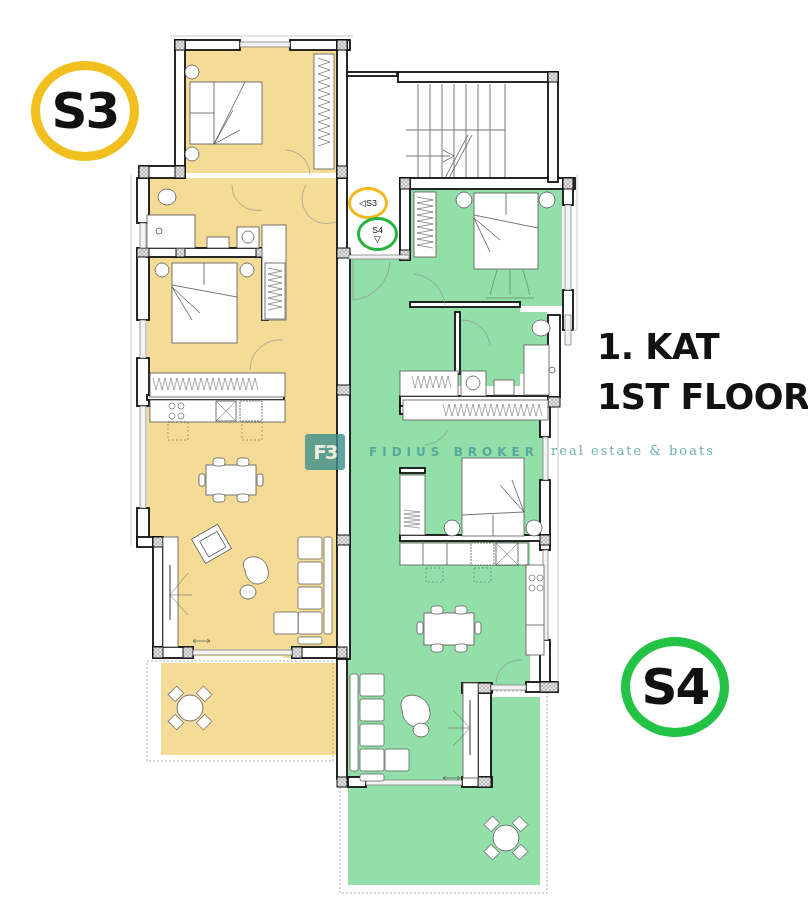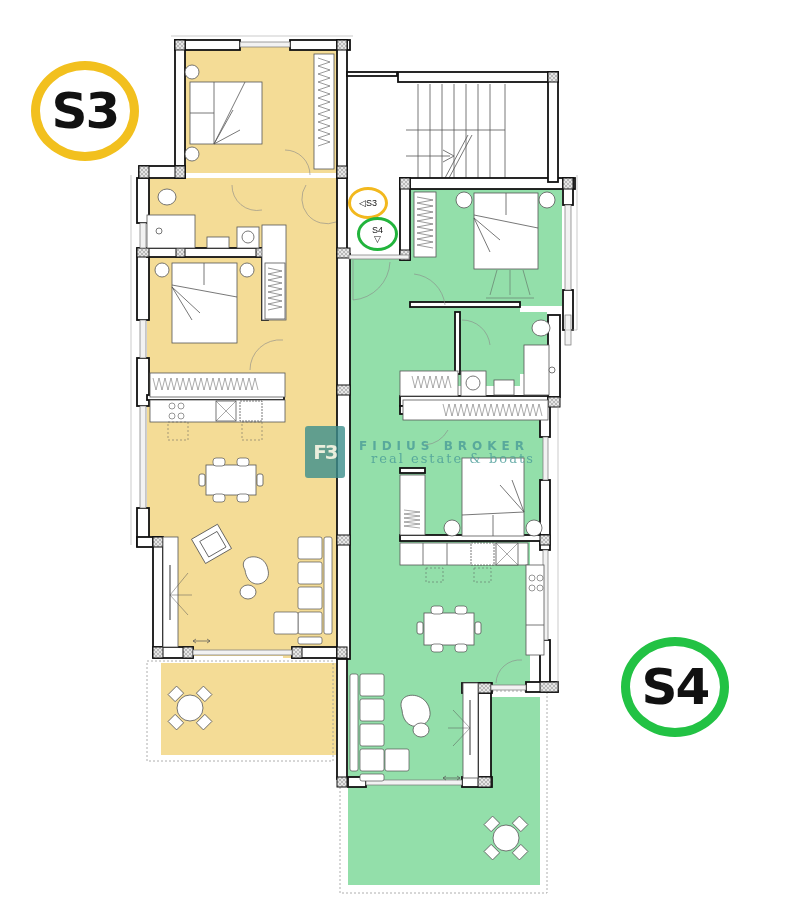--- a/index.html
+++ b/index.html
@@ -7,22 +7,22 @@
   #plan { position:absolute; left:0; top:0; width:808px; height:900px; }
   .badge { position:absolute; border-radius:50%; box-sizing:border-box; display:flex; align-items:center; justify-content:center; background:#fff; }
   .badge span { font-family:"DejaVu Sans", sans-serif; font-weight:bold; color:#111; letter-spacing:-2px; }
   #badge-s3 { left:31px; top:61px; width:108px; height:100px; border:9px solid #f2c01e; }
   #badge-s3 span { font-size:50px; }
   #badge-s4 { left:621px; top:637px; width:108px; height:100px; border:9px solid #22c244; }
   #badge-s4 span { font-size:50px; }
   .floor-label { position:absolute; left:597px; top:322px; font-family:"DejaVu Sans", sans-serif; font-weight:bold; font-size:35px; line-height:50px; color:#111; letter-spacing:-0.5px; }
   .floor-label div { white-space:nowrap; }
   .wm { position:absolute; left:305px; top:432px; height:40px; display:flex; align-items:center; opacity:0.8; }
-  .wm-logo { width:40px; height:52px; background:#3d8f8d; border-radius:3px; color:#e9f3ef; font-family:"DejaVu Sans", sans-serif; font-weight:bold; font-size:20px; display:flex; align-items:center; justify-content:center; letter-spacing:-2px; }
-  .wm-text { margin-left:14px; display:flex; flex-direction:column; }
+  .wm-logo { width:40px; height:36px; background:#3d8f8d; border-radius:3px; color:#e9f3ef; font-family:"DejaVu Sans", sans-serif; font-weight:bold; font-size:20px; display:flex; align-items:center; justify-content:center; letter-spacing:-2px; }
+  .wm-text { margin-left:24px; display:flex; }
   .wm-name { font-family:"DejaVu Sans", sans-serif; font-weight:bold; font-size:12px; letter-spacing:5px; color:#4a9c98; line-height:14px; }
   .wm-sub { font-family:"DejaVu Serif", serif; font-size:13px; letter-spacing:2px; color:#4a9c98; line-height:12px; margin-left:12px; }
   .mk { position:absolute; border-radius:50%; box-sizing:border-box; display:flex; align-items:center; justify-content:center; background:transparent; }
   .mk span { font-family:"Liberation Sans", sans-serif; font-size:9px; color:#111; }
   #mk-s3 { left:348px; top:187px; width:40px; height:32px; border:3px solid #f2b81e; }
   #mk-s4 { left:357px; top:217px; width:41px; height:34px; border:3px solid #22b43c; flex-direction:column; }
 </style>
 </head>
 <body>
 
@@ -399,20 +399,22 @@
 </div>
 
 <div class="badge" id="badge-s3">
   <span>S3</span>
 </div>
 <div class="badge" id="badge-s4">
   <span>S4</span>
 </div>
 
 <div class="floor-label">
+  <div>1. KAT</div>
+  <div>1ST FLOOR</div>
 </div>
 
 <div class="wm">
   <div class="wm-logo">F3</div>
   <div class="wm-text">
     <span class="wm-name">FIDIUS BROKER</span>
     <span class="wm-sub">real estate &amp; boats</span>
   </div>
 </div>
 

